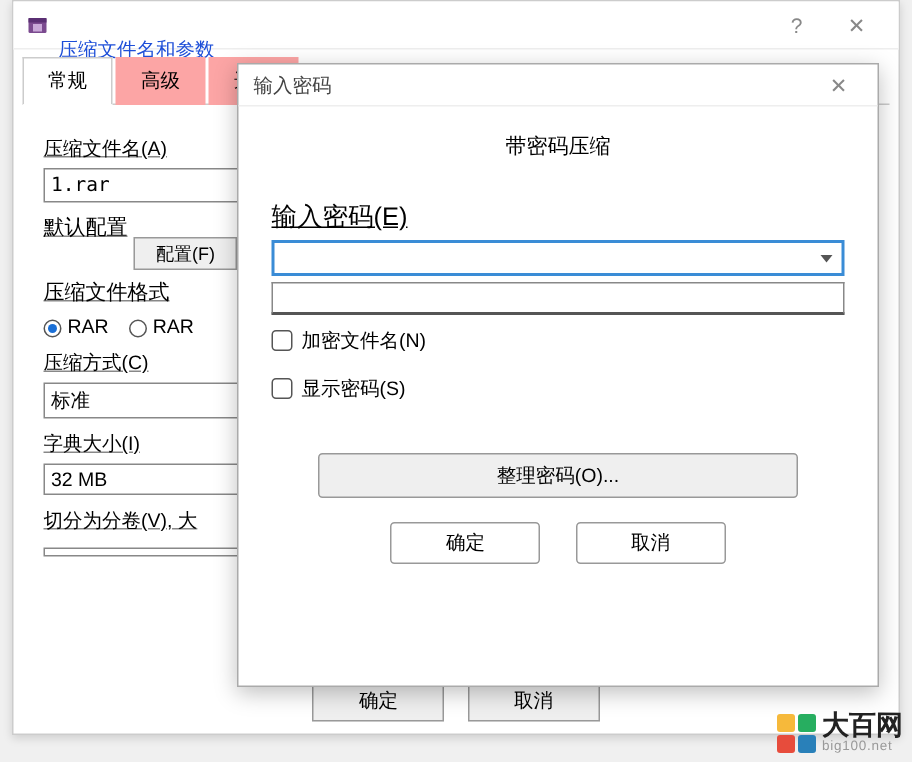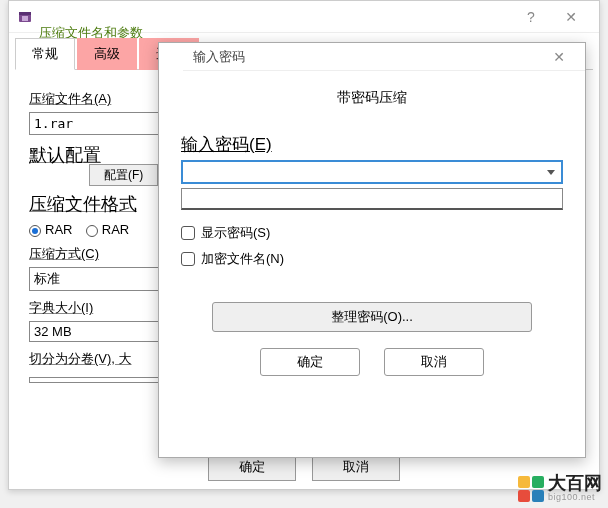--- a/index.html
+++ b/index.html
@@ -1,46 +1,46 @@
 <!DOCTYPE html>
 <html><head>
 <meta charset="utf-8">
 <style>
   * { box-sizing: border-box; margin: 0; padding: 0; font-family: "Microsoft YaHei", "SimSun", sans-serif; }
   body { width: 608px; height: 508px; background: #f0f0f0; position: relative; overflow: hidden; font-size: 12px; color: #000; }
   
   .main-window { position: absolute; left: 8px; top: 0; width: 592px; height: 490px; background: #fff; border: 1px solid #ccc; box-shadow: 0 2px 6px rgba(0,0,0,0.15); }
   .main-titlebar { height: 32px; display: flex; align-items: center; padding: 0 8px; background: #fff; border-bottom: 1px solid #eee; }
   .main-titlebar .icon { width: 16px; height: 16px; margin-right: 6px; display:inline-flex; }
-  .main-titlebar .title { flex: 1; color: #4d7c0f; font-size: 13px; margin-top: 32px; }
+  .main-titlebar .title { flex: 1; color: #1d4ed8; font-size: 13px; margin-top: 32px; }
   .main-titlebar .sysbtn { width: 40px; height: 28px; display: flex; align-items: center; justify-content: center; color: #888; font-size: 14px; }
   
   .tabs { display: flex; border-bottom: 1px solid #ccc; margin: 4px 6px 0 6px; }
   .tab { padding: 6px 16px; font-size: 13px; border: 1px solid transparent; border-bottom: none; margin-right: 2px; background: #fca5a5; position: relative; top: 1px; }
   .tab.active { background: #fff; border-color: #ccc; border-bottom: 1px solid #fff; }
   
   .main-body { padding: 12px 20px; }
   .field-row { margin: 8px 0; }
   .field-label { display:block; margin-bottom: 4px; font-size: 13px; text-decoration: underline; text-decoration-color: #888; }
   .text-input { width: 140px; font-family: monospace; font-size: 13px; padding: 3px 4px; border: 1px solid #888; background: #fff; }
   .wide-input { width: 130px; }
-  .group-label { font-size: 18px; margin-top: 10px; text-decoration: underline; text-decoration-color: #888; }
+  .group-label { font-size: 14px; margin-top: 10px; text-decoration: underline; text-decoration-color: #888; }
   .config-btn { padding: 3px 14px; border: 1px solid #999; background: #efefef; margin: 20px 0 4px 60px; font-size: 12px; }
   .radio-row { margin-top: 6px; }
   .radio-row label { margin-right: 10px; font-size: 13px; }
   .radio-circle { width: 12px; height: 12px; border: 1px solid #555; border-radius: 50%; display: inline-block; vertical-align: middle; margin-right: 4px; position: relative; }
   .radio-circle.checked::after { content:""; position:absolute; left:2px; top:2px; width:6px; height:6px; background:#1a6fd6; border-radius:50%; }
   .select { width: 140px; font-size: 13px; padding: 2px 4px; border: 1px solid #888; background:#fff; display:inline-block; position:relative; }
   .select::after { content:"▾"; position:absolute; right:4px; top:2px; color:#555; font-size:10px; }
   
   .main-footer { position:absolute; bottom: 8px; left: 0; right: 0; text-align: center; }
   .main-footer .btn { display:inline-block; padding: 4px 30px; border: 1px solid #999; background: #efefef; margin: 0 6px; font-size: 13px; }
   
   .modal { position: absolute; left: 158px; top: 42px; width: 428px; height: 416px; background: #fff; border: 1px solid #aaa; box-shadow: 0 4px 14px rgba(0,0,0,0.25); }
-  .modal-titlebar { height: 28px; display: flex; align-items: center; padding: 0 10px; border-bottom: 1px solid #eee; margin-left: 24px; }
+  .modal-titlebar { height: 28px; display: flex; align-items: center; padding: 0 10px; border-bottom: 1px solid #eee; }
   .modal-titlebar .title { flex:1; font-size: 13px; color: #444; }
   .modal-titlebar .close { width: 32px; display:flex; align-items:center; justify-content:center; color:#888; font-size:14px; }
   .modal-heading { text-align:center; padding: 18px 0 10px 0; font-size: 14px; }
   .modal-body { padding: 4px 22px; }
   .modal-body .lbl { font-size: 17px; margin-top: 12px; display:block;text-decoration:underline; }
   .pw-combo { margin-top: 4px; width: 100%; height: 24px; border: 2px solid #3a8cd6; background:#fff; position:relative; }
   .pw-combo::after { content:""; position:absolute; right:6px; top:8px; width:0; height:0; border-left:4px solid transparent; border-right:4px solid transparent; border-top:5px solid #555; }
   .pw-input { margin-top: 4px; width: 100%; height: 22px; border: 1px solid #888; border-bottom: 2px solid #555; background:#fff; }
   .cb-row { margin-top: 14px; font-size: 13px; display:flex; align-items:center; }
   .cb-row .cb { width:14px; height:14px; border:1px solid #555; border-radius:3px; margin-right:6px; display:inline-block; }
@@ -116,27 +116,27 @@
 <div class="modal">
   <div class="modal-titlebar">
     <span class="title">输入密码</span>
     <span class="close">✕</span>
   </div>
   <div class="modal-heading">带密码压缩</div>
   <div class="modal-body">
     <span class="lbl">输入密码(E)</span>
     <div class="pw-combo"></div>
     <div class="pw-input"></div>
+    <div class="cb-row" style="margin-top:8px">
+      <span class="cb"></span>
+      <span>加密文件名(N)</span>
+    </div>
     <div class="cb-row">
       <span class="cb"></span>
       <span>显示密码(S)</span>
-    </div>
-    <div class="cb-row" style="margin-top:8px">
-      <span class="cb"></span>
-      <span>加密文件名(N)</span>
     </div>
     <span class="organize-btn">整理密码(O)...</span>
     <div class="modal-footer">
       <span class="btn">确定</span>
       <span class="btn">取消</span>
     </div>
   </div>
 </div>
 
 <div class="watermark">

